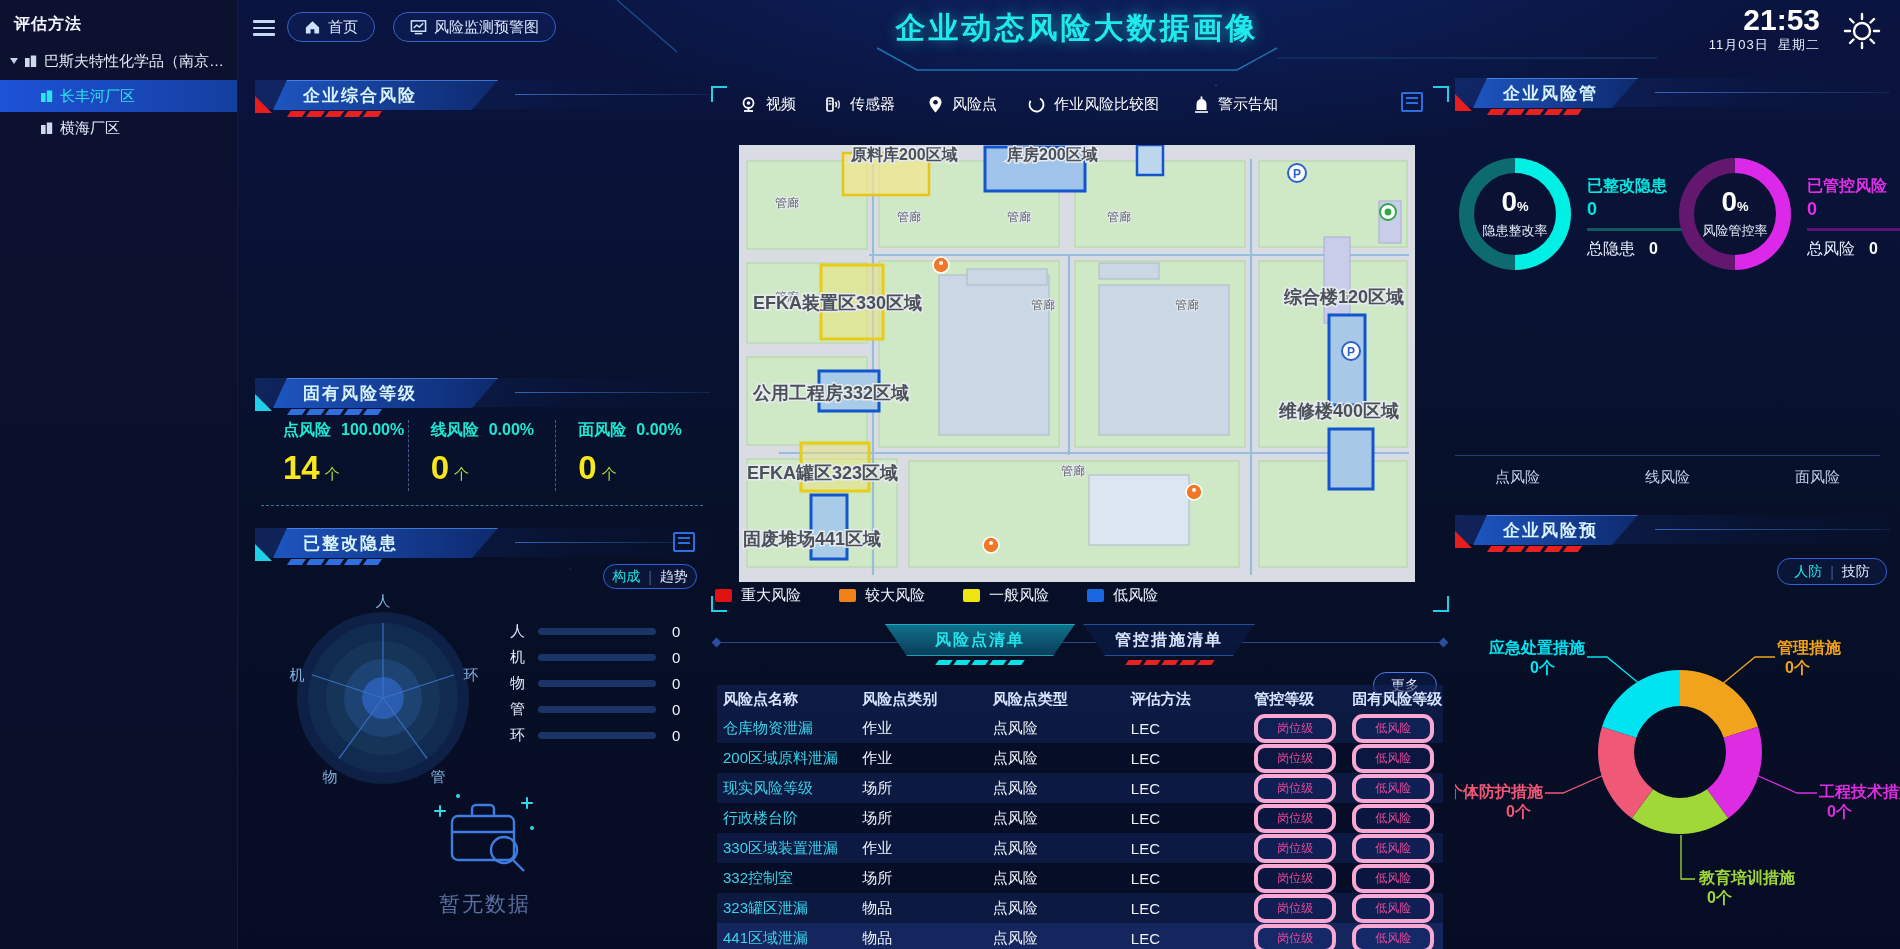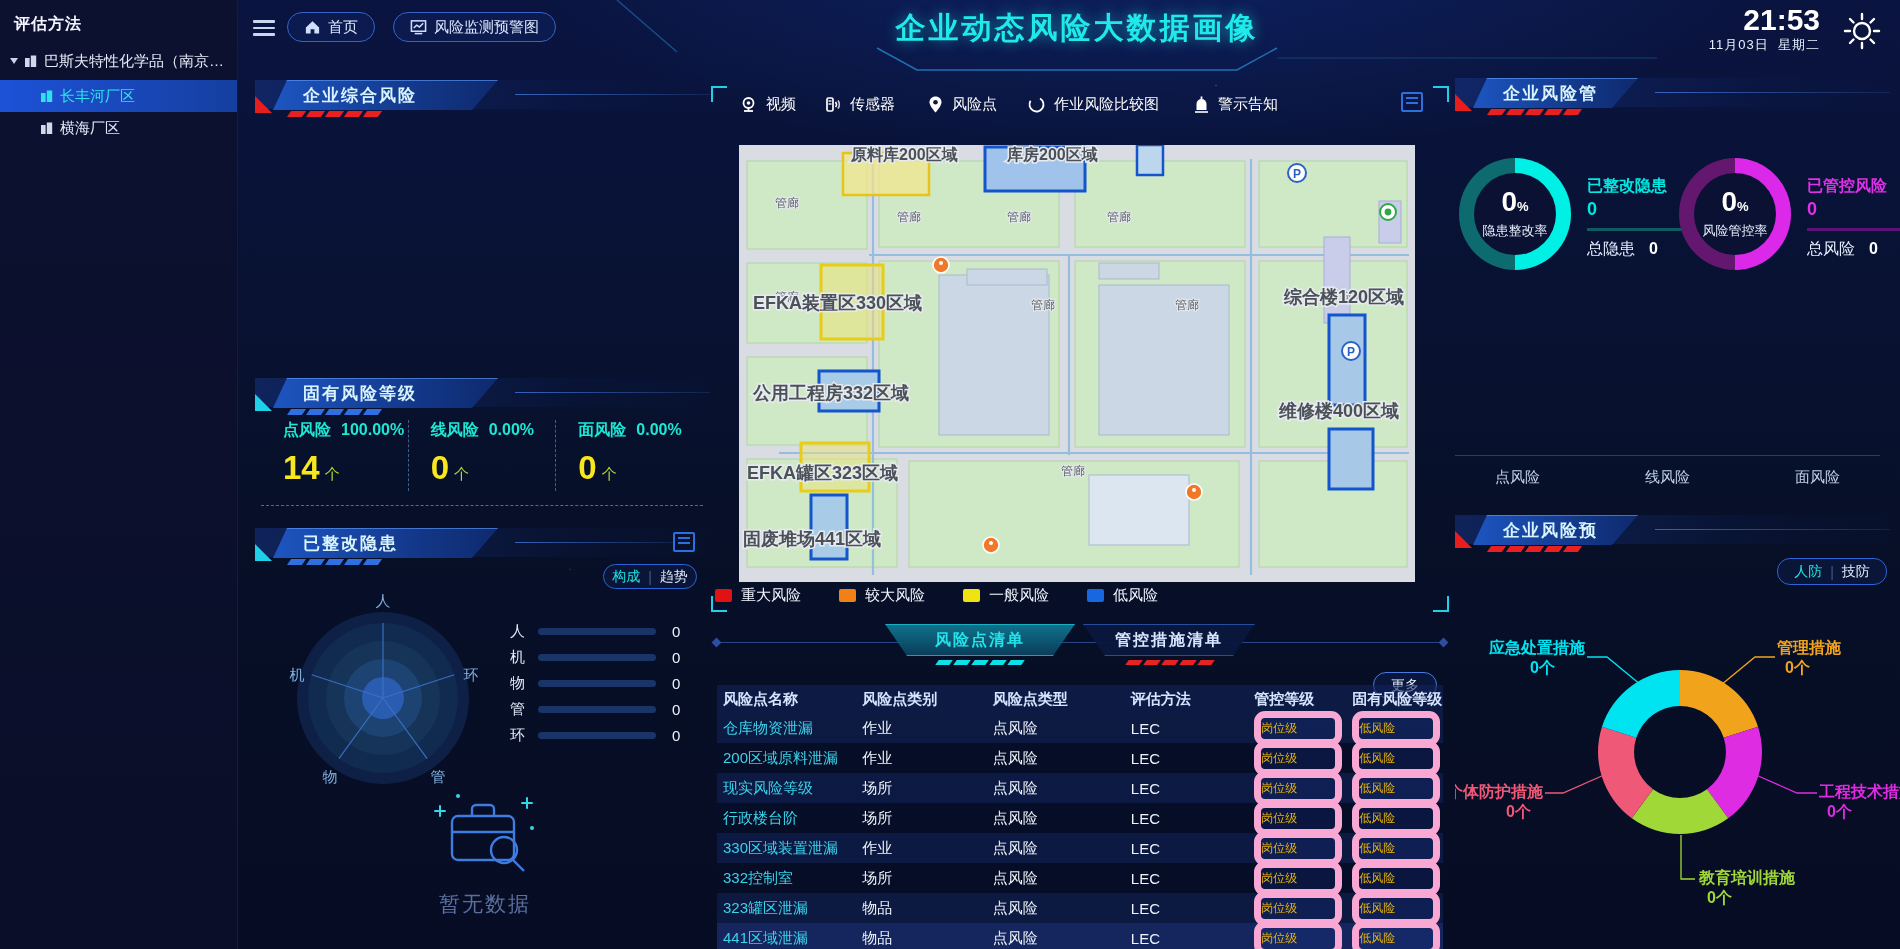--- a/index.html
+++ b/index.html
@@ -109,22 +109,22 @@
     line-height:24px;font-size:14px;color:#e8f0ff;background:rgba(16,36,96,.4);}
   .tbl{left:2px;top:613px;width:726px;}
   .thead{display:flex;height:28px;align-items:center;background:rgba(18,36,92,.55);font-size:15px;font-weight:bold;color:#d6e4ff;}
   .tr{display:flex;height:30px;align-items:center;font-size:15px;color:#eef3fb;}
   .tr:nth-child(odd){background:rgba(8,16,44,.25);}
   .tr:nth-child(even){background:rgba(22,44,110,.4);}
   .tr:last-child{background:rgba(34,64,150,.5);}
   .c1{width:20%;padding-left:6px;box-sizing:border-box;}
   .c2{width:18%;} .c3{width:19%;} .c4{width:17%;} .c5{width:13.5%;} .c6{width:12.5%;}
   .tr .c1{color:#3bd2ea;}
-  .pillb{display:inline-block;width:74px;height:21px;line-height:21px;border:7px solid #f9a8d4;border-radius:11px;
-    color:#eab308;font-size:12px;background:rgba(22,52,140,.25);}
+  .pillb{display:inline-block;width:74px;height:21px;line-height:21px;border:4px solid #f9a8d4;border-radius:11px;
+    color:#ec4899;font-size:12px;text-align:center;background:rgba(22,52,140,.25);}
   
   .right-col{left:1455px;top:72px;width:435px;height:877px;}
   .gauge{width:112px;height:112px;border-radius:50%;position:absolute;}
   .gauge:after{content:"";position:absolute;inset:15px;border-radius:50%;background:#0a1133;}
   .g-cyan{background:conic-gradient(#00f0e6 0deg 180deg,#0d6a6e 180deg 360deg);}
   .g-mag{background:conic-gradient(#dc28e8 0deg 180deg,#64176e 180deg 360deg);}
   .gtext{position:absolute;inset:15px;z-index:2;display:flex;flex-direction:column;align-items:center;justify-content:center;color:#fff;}
   .gtext .v{font-size:28px;font-weight:bold;line-height:26px;}
   .gtext .v u{font-size:13px;text-decoration:none;font-weight:bold;}
   .gtext .lb{font-size:13px;color:#eaf2ff;margin-top:2px;}

